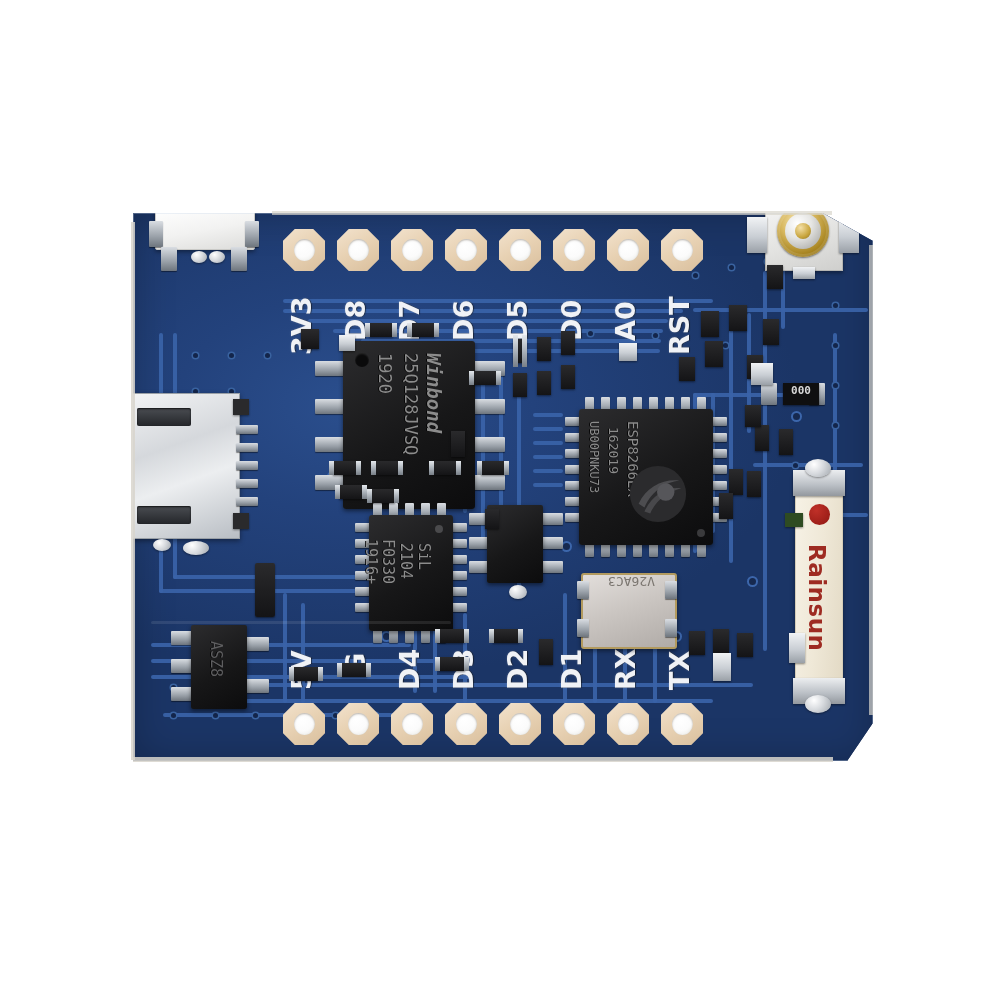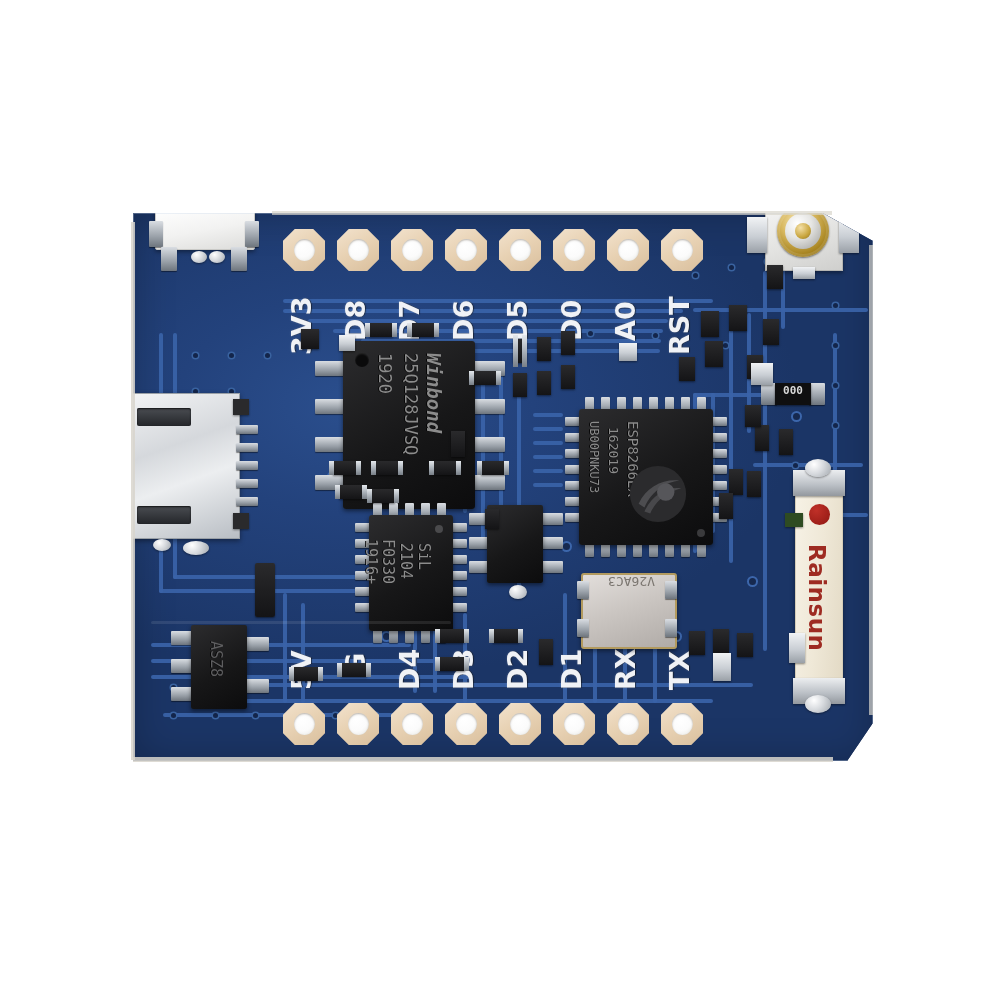--- a/index.html
+++ b/index.html
@@ -107,21 +107,21 @@
   .ant-cap{position:absolute;left:-3px;right:-3px;height:26px;
        background:linear-gradient(180deg,#eceef0,#b9bec4 60%,#93989e);box-shadow:0 1px 2px rgba(0,0,0,.4);}
   #ant-dot{position:absolute;border-radius:50%;background:radial-gradient(circle at 35% 30%,#c03028,#8f1712);}
   #ant-txt{position:absolute;color:#9e2b22;font-family:"DejaVu Sans",sans-serif;font-weight:700;
        font-size:23px;letter-spacing:.5px;transform-origin:left top;white-space:nowrap;}
 
   
   .solder{position:absolute;border-radius:50%;
        background:radial-gradient(circle at 35% 30%,#ffffff 0%,#d7dade 45%,#a0a6ac 100%);
        box-shadow:0 1px 2px rgba(0,0,0,.4);}
-  .pin000{position:absolute;background:#0f0f10;box-shadow:0 1px 2px rgba(0,0,0,.5);}
+  .pin000{position:absolute;background:#0f0f10;box-shadow:0 1px 2px rgba(0,0,0,.5);margin-left:8px;}
   .pin000 span{position:absolute;left:0;right:0;top:1px;text-align:center;color:#d8d8d8;
        font-family:"DejaVu Sans Mono",monospace;font-size:11px;font-weight:700;}
 </style>
 </head>
 <body>
 
 <div id="stage">
 
   <div id="pcb">
 

